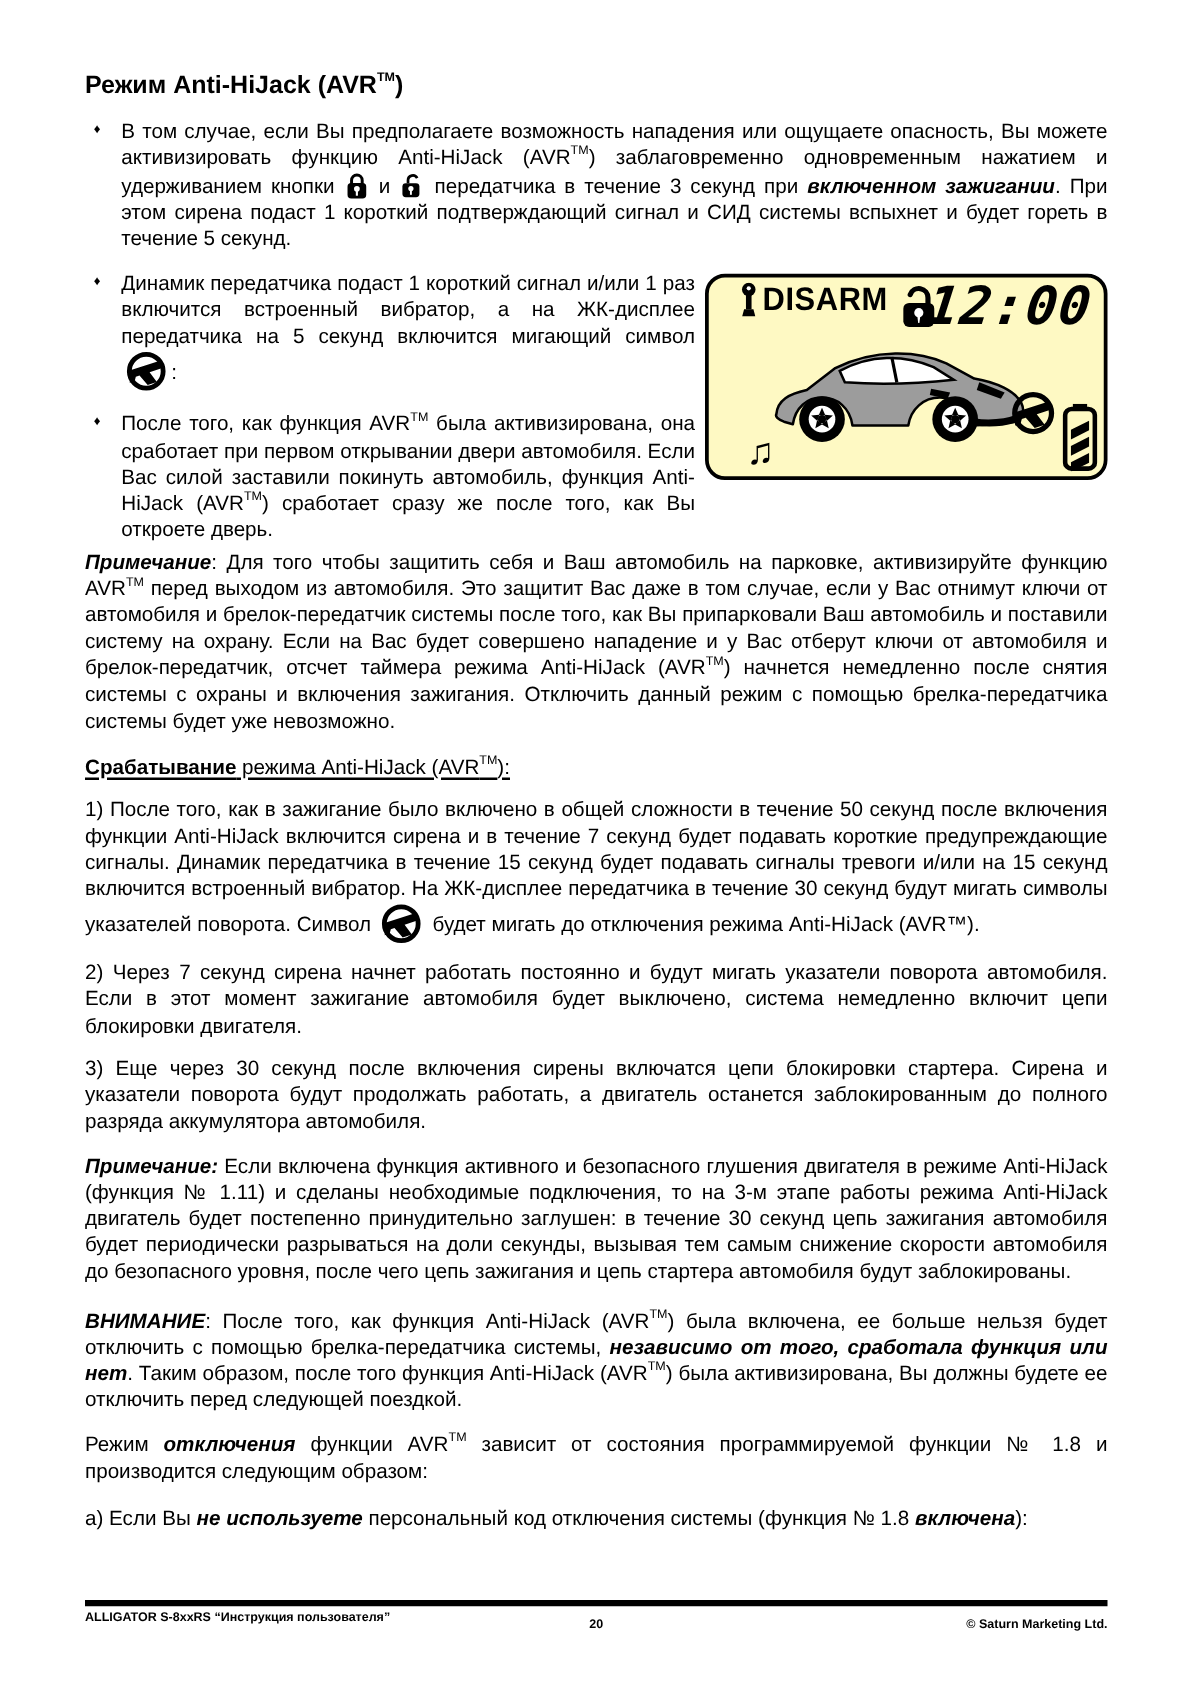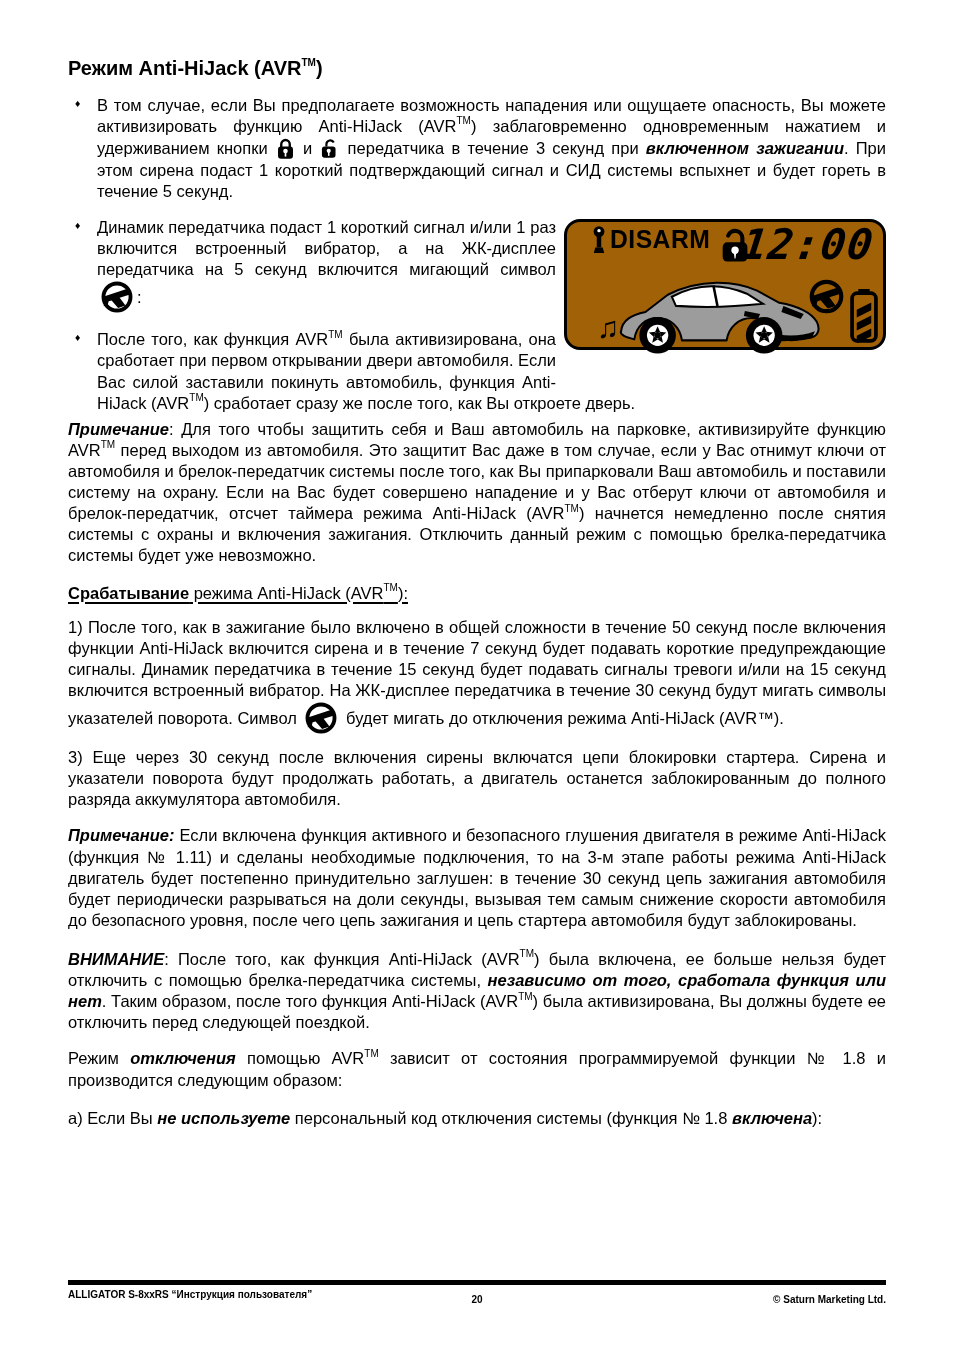--- a/index.html
+++ b/index.html
@@ -14,22 +14,22 @@
   b,.b{font-weight:bold;}
   .bi{font-weight:bold;font-style:italic;}
   .bullet{position:relative;padding-left:29px;margin:0 0 15px 0;text-align:justify;}
   .bullet.tight{margin-bottom:5px;}
   .bglyph{position:absolute;left:7px;top:2px;font-size:10.5px;}
   .ic{display:inline-block;vertical-align:middle;}
   .ic svg{display:block;width:100%;height:100%;}
   .ic-lock{width:17px;height:23px;margin:0 2px;vertical-align:-6px;}
   .ic-gun{width:34px;height:34px;margin:0 3px;vertical-align:-11px;}
   
-  .lcd{float:right;width:322px;height:131px;margin:2px 0 26px 8px;border:3px solid #000;
-       border-radius:16px;position:relative;background:#a16207;box-sizing:border-box;}
+  .lcd{float:right;width:322px;height:165px;margin:2px 0 26px 8px;border:3px solid #000;
+       border-radius:16px;position:relative;background:#fef9c3;box-sizing:border-box;}
   .lcd-key{position:absolute;left:24px;top:4px;width:16px;height:28px;}
   .lcd-disarm{position:absolute;left:43px;top:1px;font-size:26px;font-weight:800;
               transform:scaleX(.95);transform-origin:left top;letter-spacing:0.5px;}
   .lcd-lock{position:absolute;left:152px;top:5px;width:33px;height:38px;}
   .lcd-time{position:absolute;right:10px;top:-4px;font-family:"DejaVu Sans Mono",monospace;
             font-weight:bold;font-style:italic;font-size:42px;letter-spacing:1px;
             transform:skewX(-7deg);}
   .lcd-car{position:absolute;left:48px;top:50px;width:208px;height:84px;}
   .lcd-gun{position:absolute;right:38px;bottom:32px;width:37px;height:37px;}
   .lcd-batt{position:absolute;right:5px;bottom:4px;width:28px;height:54px;}
@@ -152,29 +152,30 @@
 
   <p class="heading" style="margin-bottom:13px;"><span class="u"><b>Срабатывание</b><span> режима Anti-HiJack (AVR</span><sup class="tm">TM</sup><span>):</span></span></p>
 
   <p class="body" style="margin-bottom:12px;"><span>1) После того, как в зажигание было включено в общей сложности в течение 50 секунд после включения функции Anti-HiJack включится сирена и в течение 7 секунд будет подавать короткие предупреждающие сигналы. Динамик передатчика в течение 15 секунд будет подавать сигналы тревоги и/или на 15 секунд включится встроенный вибратор. На ЖК-дисплее передатчика в течение 30 секунд будут мигать символы указателей поворота. Символ </span><span class="ic ic-gun"><svg viewBox="0 0 44 44">
           <circle cx="22" cy="22" r="17.5" fill="none" stroke="#000" stroke-width="5"></circle>
           <g transform="rotate(-18 22 22)">
             <path d="M4 16 h34 v8 h-13 l4 12 h-10 l-5 -12 h-4 l-2.5 4 h-5.5 l4 -8 z" fill="#000"></path>
           </g>
         </svg></span><span> будет мигать до отключения режима Anti-HiJack (AVR™).</span></p>
 
+  <p class="body" style="margin-bottom:13px;">2) Через 7 секунд сирена начнет работать постоянно и будут мигать указатели поворота автомобиля. Если в этот момент зажигание автомобиля будет выключено, система немедленно включит цепи блокировки двигателя.</p>
 
   <p class="body" style="margin-bottom:15px;">3) Еще через 30 секунд после включения сирены включатся цепи блокировки стартера. Сирена и указатели поворота будут продолжать работать, а двигатель останется заблокированным до полного разряда аккумулятора автомобиля.</p>
 
   <p class="body" style="margin-bottom:18px;"><span class="bi">Примечание:</span><span> Если включена функция активного и безопасного глушения двигателя в режиме Anti-HiJack (функция № 1.11) и сделаны необходимые подключения, то на 3-м этапе работы режима Anti-HiJack двигатель будет постепенно принудительно заглушен: в течение 30 секунд цепь зажигания автомобиля будет периодически разрываться на доли секунды, вызывая тем самым снижение скорости автомобиля до безопасного уровня, после чего цепь зажигания и цепь стартера автомобиля будут заблокированы.</span></p>
 
 
   <p class="body" style="margin-bottom:15px;"><span class="bi">ВНИМАНИЕ</span><span>: После того, как функция Anti-HiJack (AVR</span><sup class="tm">TM</sup><span>) была включена, ее больше нельзя будет отключить с помощью брелка-передатчика системы, </span><span class="bi">независимо от того, сработала функция или нет</span><span>. Таким образом, после того функция Anti-HiJack (AVR</span><sup class="tm">TM</sup><span>) была активизирована, Вы должны будете ее отключить перед следующей поездкой.</span></p>
 
-  <p class="body" style="margin-bottom:17px;"><span>Режим </span><span class="bi">отключения</span><span> помощью AVR</span><sup class="tm">TM</sup><span> зависит от состояния программируемой функции № 1.8 и производится следующим образом:</span></p>
+  <p class="body" style="margin-bottom:17px;"><span>Режим </span><span class="bi">отключения</span><span> функции AVR</span><sup class="tm">TM</sup><span> зависит от состояния программируемой функции № 1.8 и производится следующим образом:</span></p>
 
   <p class="body" style="margin-bottom:15px;"><span>а) Если Вы </span><span class="bi">не используете</span><span> персональный код отключения системы (функция № 1.8 </span><span class="bi">включена</span><span>):</span></p>
 
   <div class="footer">
     <span class="footer-left">ALLIGATOR S-8xxRS “Инструкция пользователя”</span>
     <span class="footer-page">20</span>
     <span class="footer-right">© Saturn Marketing Ltd.</span>
   </div>
 
 </div>

